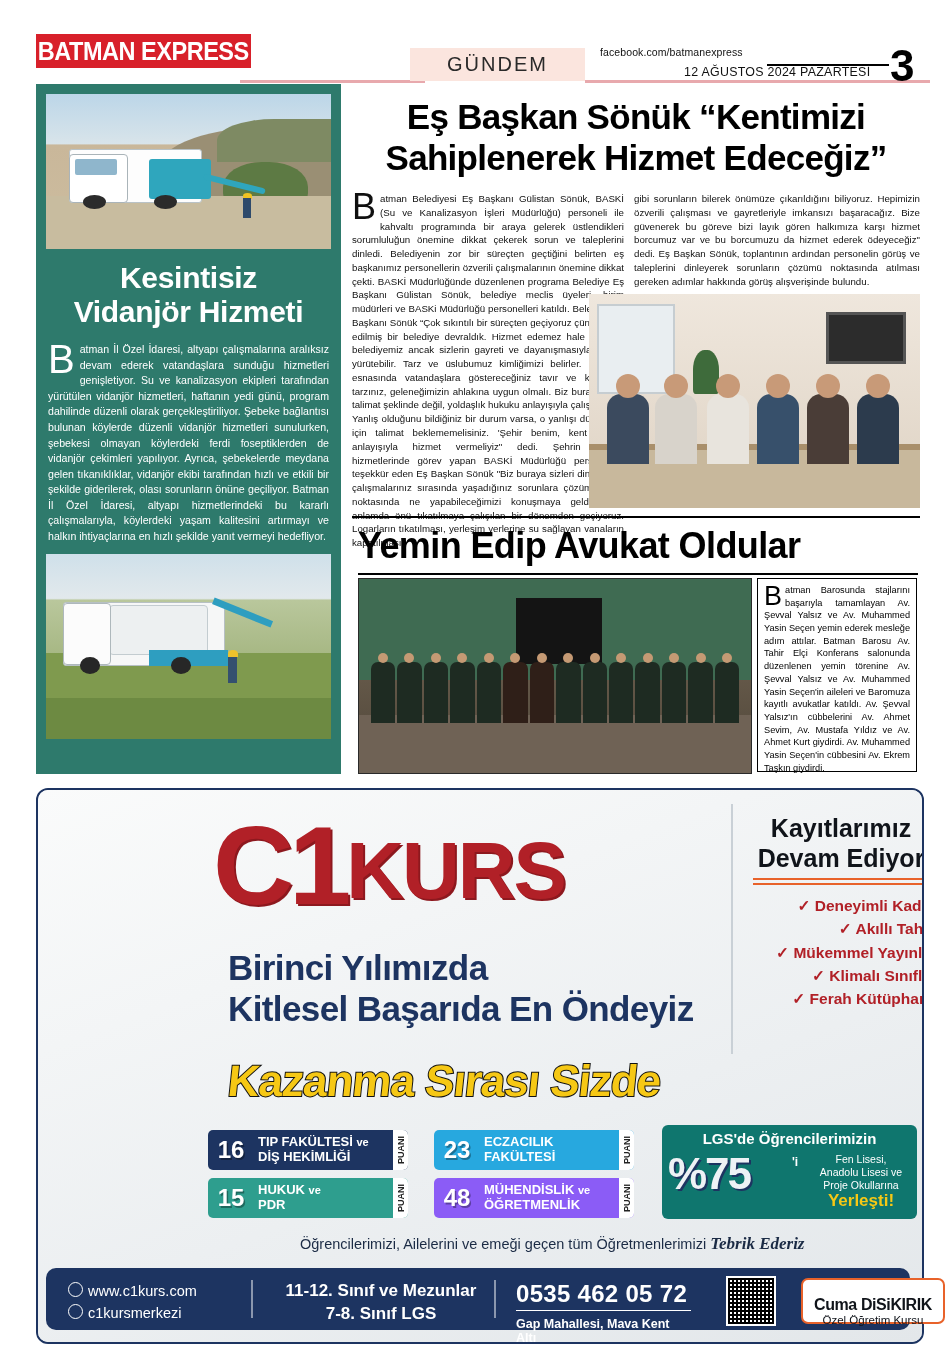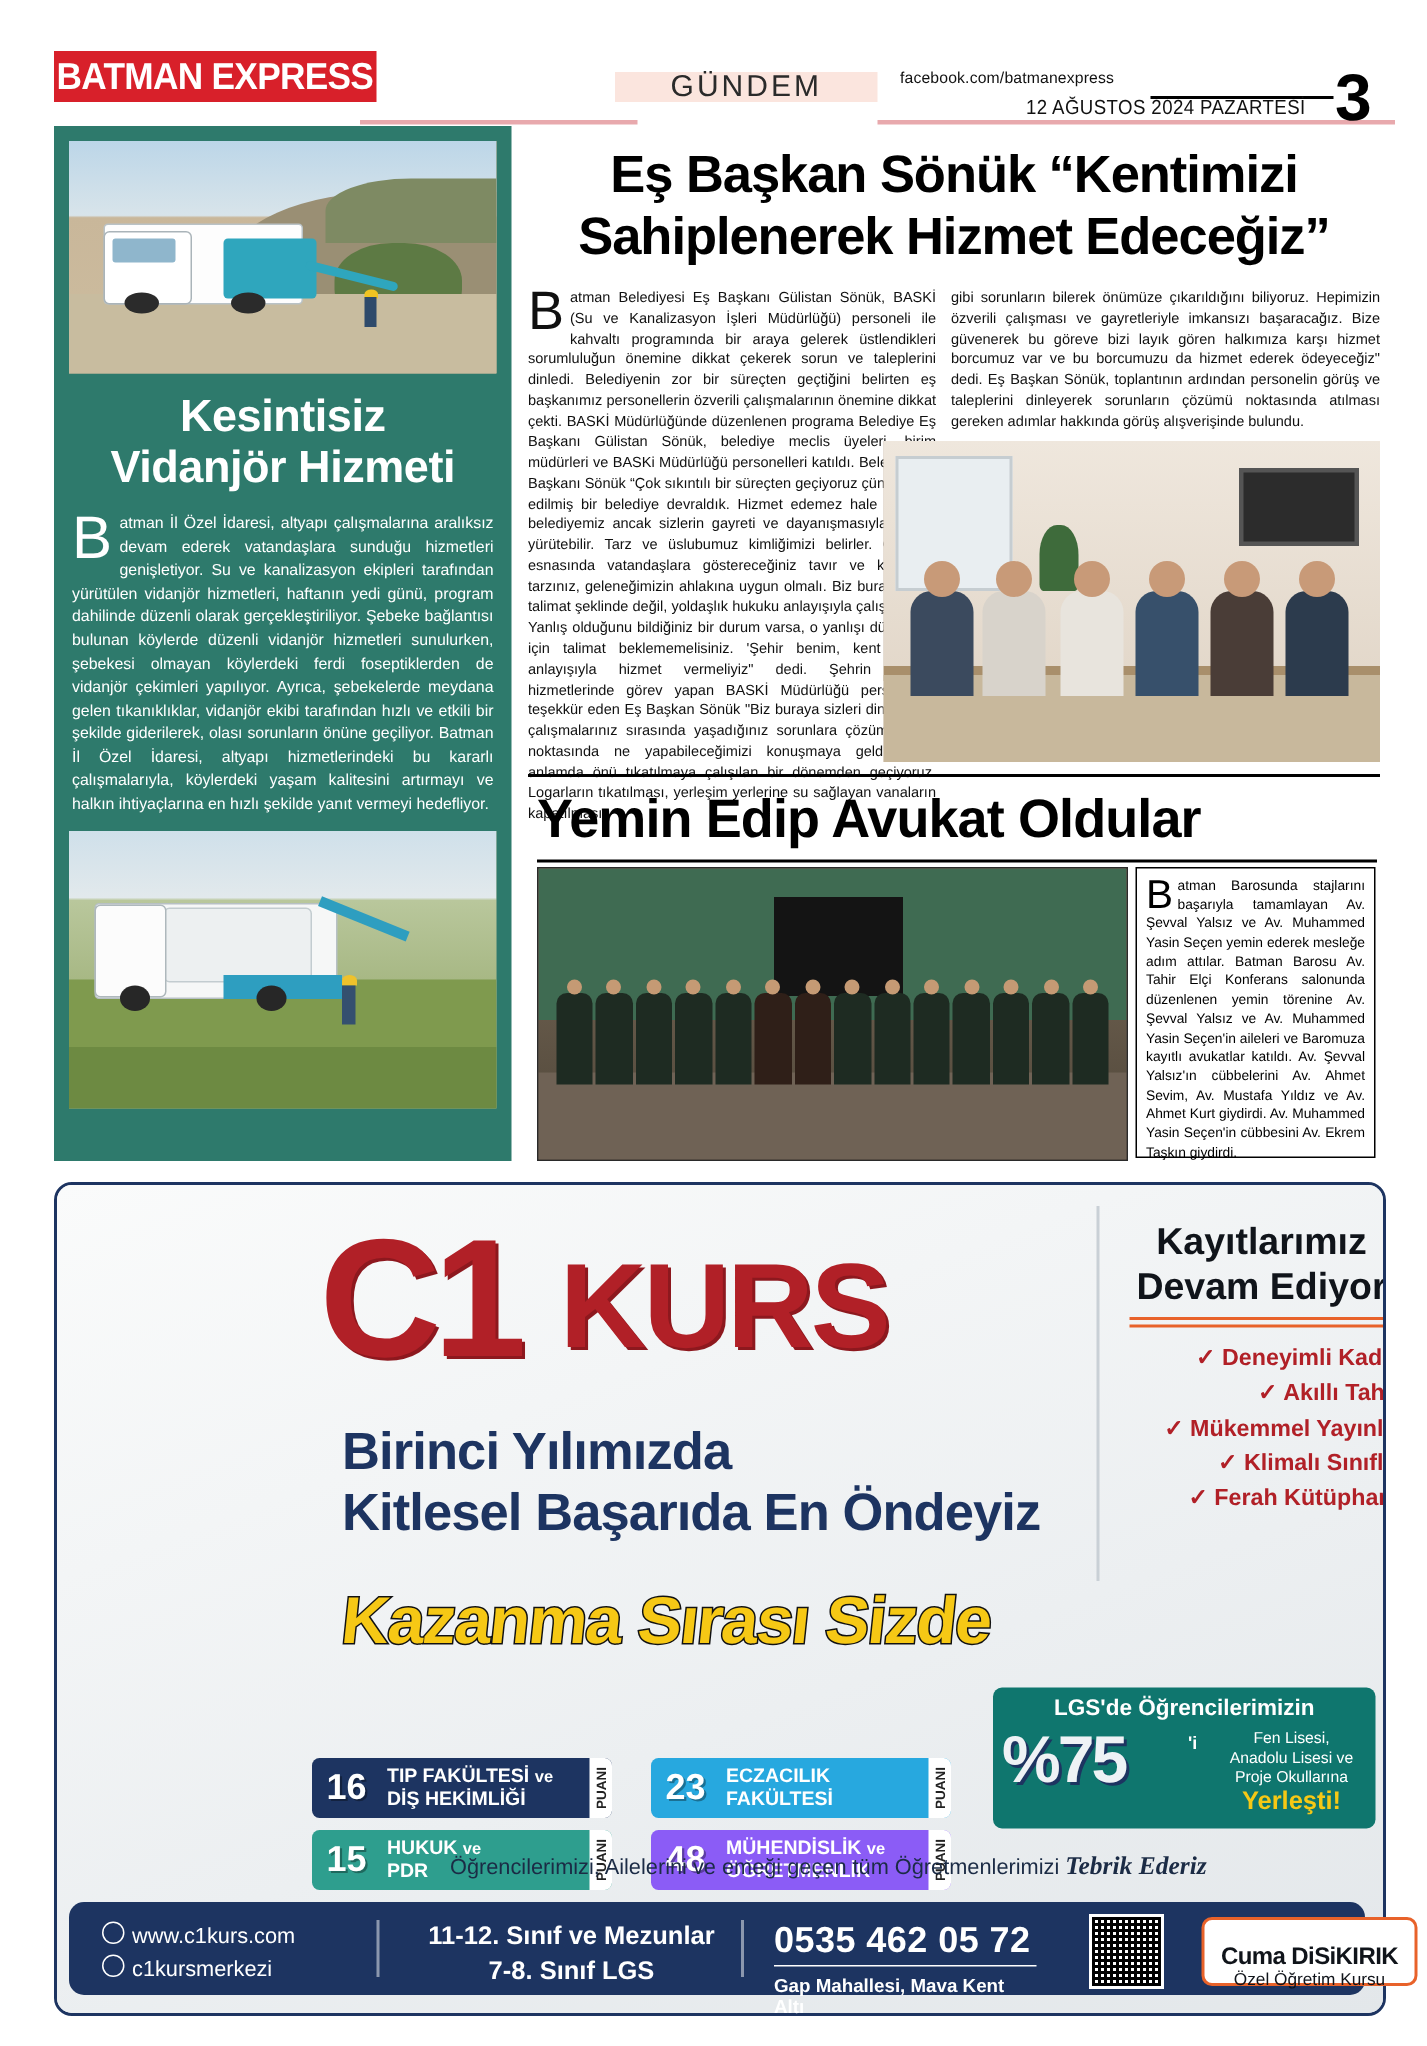--- a/index.html
+++ b/index.html
@@ -6,21 +6,21 @@
   body{width:951px;height:1364px;font-family:"Liberation Sans",sans-serif;color:#000;overflow:hidden;position:relative;}
   .page{position:relative;width:951px;height:1364px;background:#fff;}
 
   
   .masthead{position:absolute;left:0;top:22px;width:951px;height:58px;}
   .logo{position:absolute;left:36px;top:12px;width:215px;height:34px;background:#d8202a;
         display:flex;align-items:center;justify-content:center;}
   .logo-txt{color:#fff;font-weight:bold;font-size:25px;letter-spacing:-0.5px;
             font-family:"Liberation Sans",sans-serif;transform:scaleX(0.94);white-space:nowrap;}
   .rule-left{position:absolute;left:240px;top:58px;width:185px;height:3px;background:#e8a9ad;}
-  .gundem{position:absolute;left:410px;top:26px;width:175px;height:20px;background:#fbe5de;
+  .gundem{position:absolute;left:410px;top:26px;width:175px;height:33px;background:#fbe5de;
           display:flex;align-items:center;justify-content:center;}
   .gundem span{font-size:20px;letter-spacing:2px;color:#2a2a2a;font-weight:500;}
   .rule-right{position:absolute;left:585px;top:58px;width:345px;height:3px;background:#e8a9ad;}
   .fb{position:absolute;left:600px;top:24px;font-size:10.5px;color:#111;letter-spacing:.1px;}
   .dateline{position:absolute;left:684px;top:42px;font-size:13.5px;color:#111;letter-spacing:.3px;
             transform:scaleX(0.92);transform-origin:left center;}
   .pageno{position:absolute;left:890px;top:22px;font-size:44px;font-weight:bold;line-height:1;color:#000;}
   .pageno-rule{position:absolute;left:767px;top:42px;width:122px;height:2px;background:#000;}
 
   
@@ -109,36 +109,36 @@
 
   
   .ad{position:absolute;left:36px;top:788px;width:884px;height:552px;
       background:#f4f5f6;border:2px solid #1d3461;border-radius:12px;overflow:hidden;}
   .ad-inner{position:absolute;inset:0;background:linear-gradient(160deg,#fafbfb 0%,#eceff1 60%,#e3e7ea 100%);}
 
   .ad-divider{position:absolute;left:693px;top:14px;width:2px;height:250px;background:#c9d0d6;}
 
   .c1logo{position:absolute;left:175px;top:20px;font-weight:bold;font-size:112px;line-height:1;
           color:#b12027;letter-spacing:-5px;text-shadow:2px 2px 0 #8d181e;}
-  .c1logo .kurs{font-size:80px;letter-spacing:-2px;vertical-align:6px;margin-left:27px;}
+  .c1logo .kurs{font-size:80px;letter-spacing:-2px;vertical-align:6px;}
 
   .ad-slog{position:absolute;left:190px;top:158px;font-size:35px;line-height:1.16;font-weight:bold;
            color:#1d3461;letter-spacing:-.6px;}
   .ad-band{position:absolute;left:190px;top:266px;width:620px;}
   .ad-band span{font-size:44px;font-weight:bold;color:#f6c815;letter-spacing:-1px;
                 -webkit-text-stroke:2px #111;paint-order:stroke fill;display:inline-block;transform:skewX(-6deg);}
 
   .yks{position:absolute;left:703px;top:22px;width:200px;text-align:center;}
   .yks-t1{font-size:25px;font-weight:bold;color:#e8622a;letter-spacing:.5px;}
   .yks-t2{font-size:25px;font-weight:bold;color:#10141a;line-height:1.12;margin-top:2px;}
   .yks-rule{margin:6px auto 0;width:176px;height:2px;background:#e8622a;}
   .yks-rule2{margin:3px auto 0;width:176px;height:2px;background:#e8622a;}
   .yks-list{margin-top:9px;text-align:right;padding-right:4px;}
   .yks-list div{font-size:15.5px;font-weight:bold;color:#b12027;line-height:1.5;}
-  .sbox{position:absolute;height:40px;border-radius:5px;display:flex;align-items:center;overflow:hidden;margin-top:42px;}
+  .sbox{position:absolute;height:40px;border-radius:5px;display:flex;align-items:center;overflow:hidden;}
   .sbox .num{width:46px;height:40px;display:flex;align-items:center;justify-content:center;
              font-size:24px;font-weight:bold;color:#fff;text-shadow:1.5px 1.5px 0 #00000055;}
   .sbox .lbl{flex:1;color:#fff;font-size:13px;font-weight:bold;line-height:1.12;padding-left:4px;}
   .sbox .lbl small{font-size:11px;font-weight:bold;}
   .sbox .pu{width:15px;height:40px;background:#fff;display:flex;align-items:center;justify-content:center;}
   .sbox .pu span{font-size:9px;font-weight:bold;color:#222;transform:rotate(-90deg);white-space:nowrap;}
 
   .lgsbox{position:absolute;left:662px;top:1125px;width:255px;height:94px;background:#0f766e;
           border-radius:6px;color:#fff;overflow:hidden;}
   .lgs-t{text-align:center;font-size:15px;font-weight:bold;padding-top:5px;}

